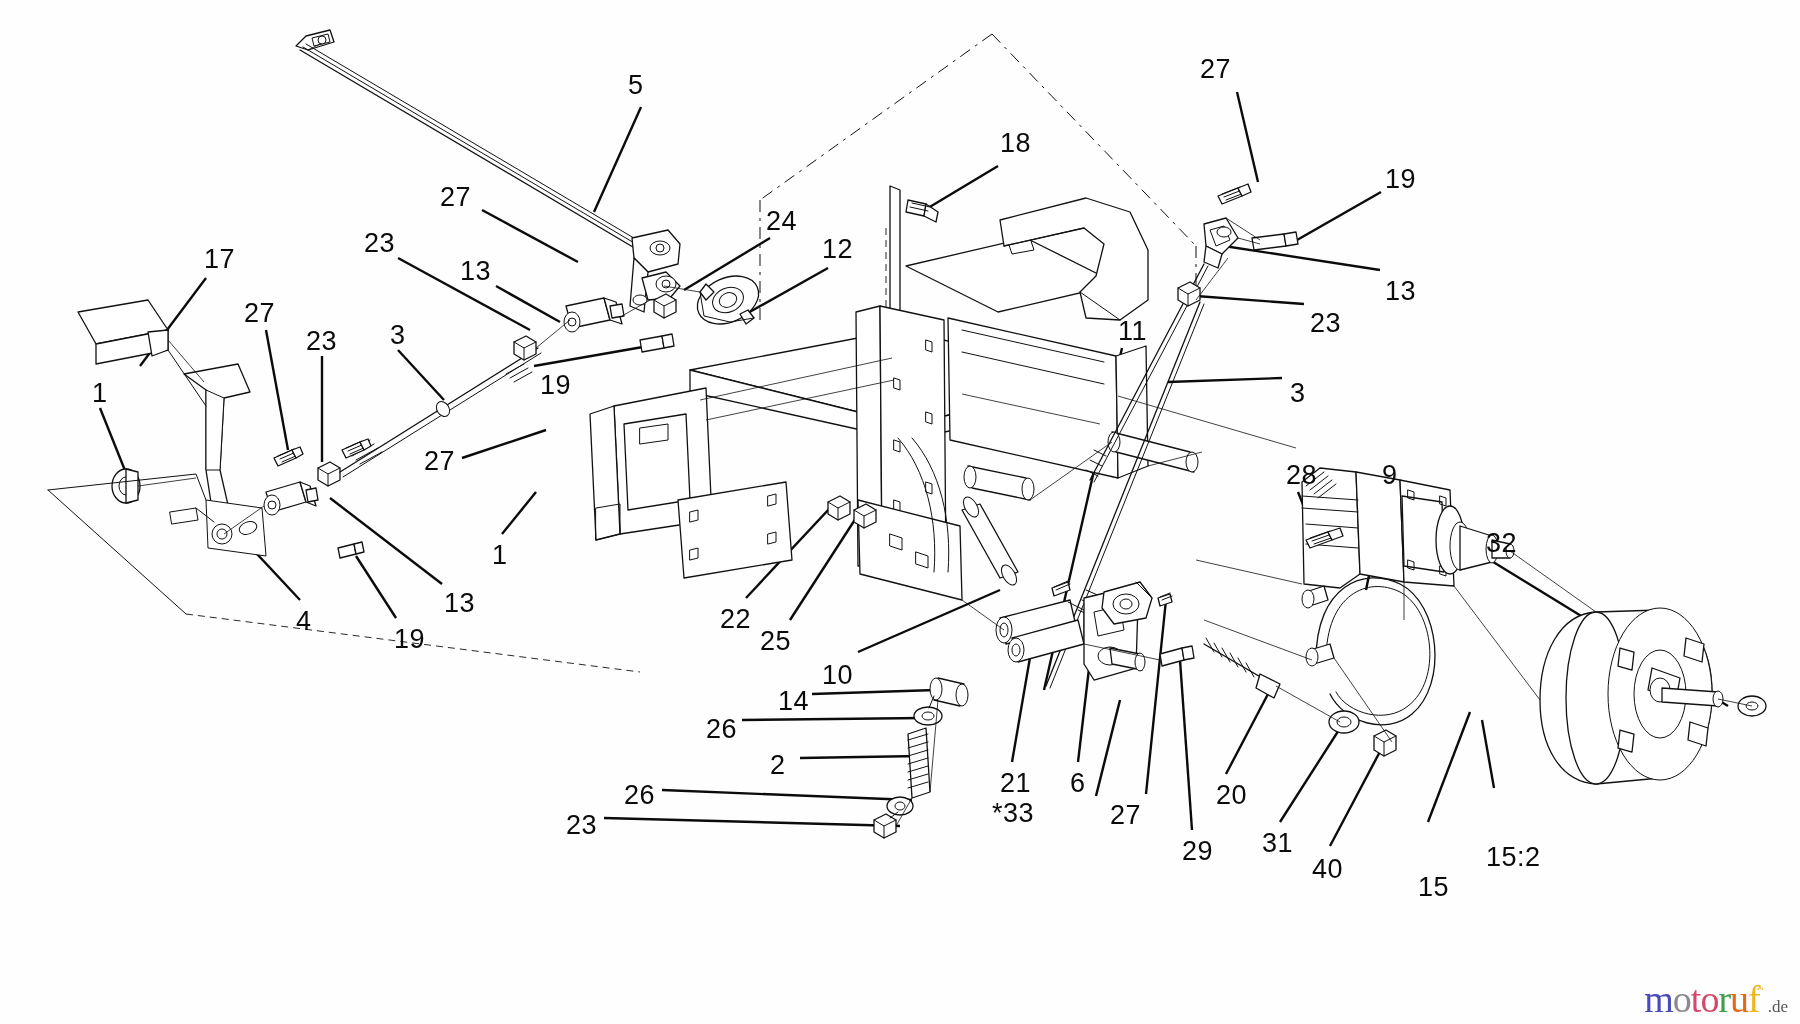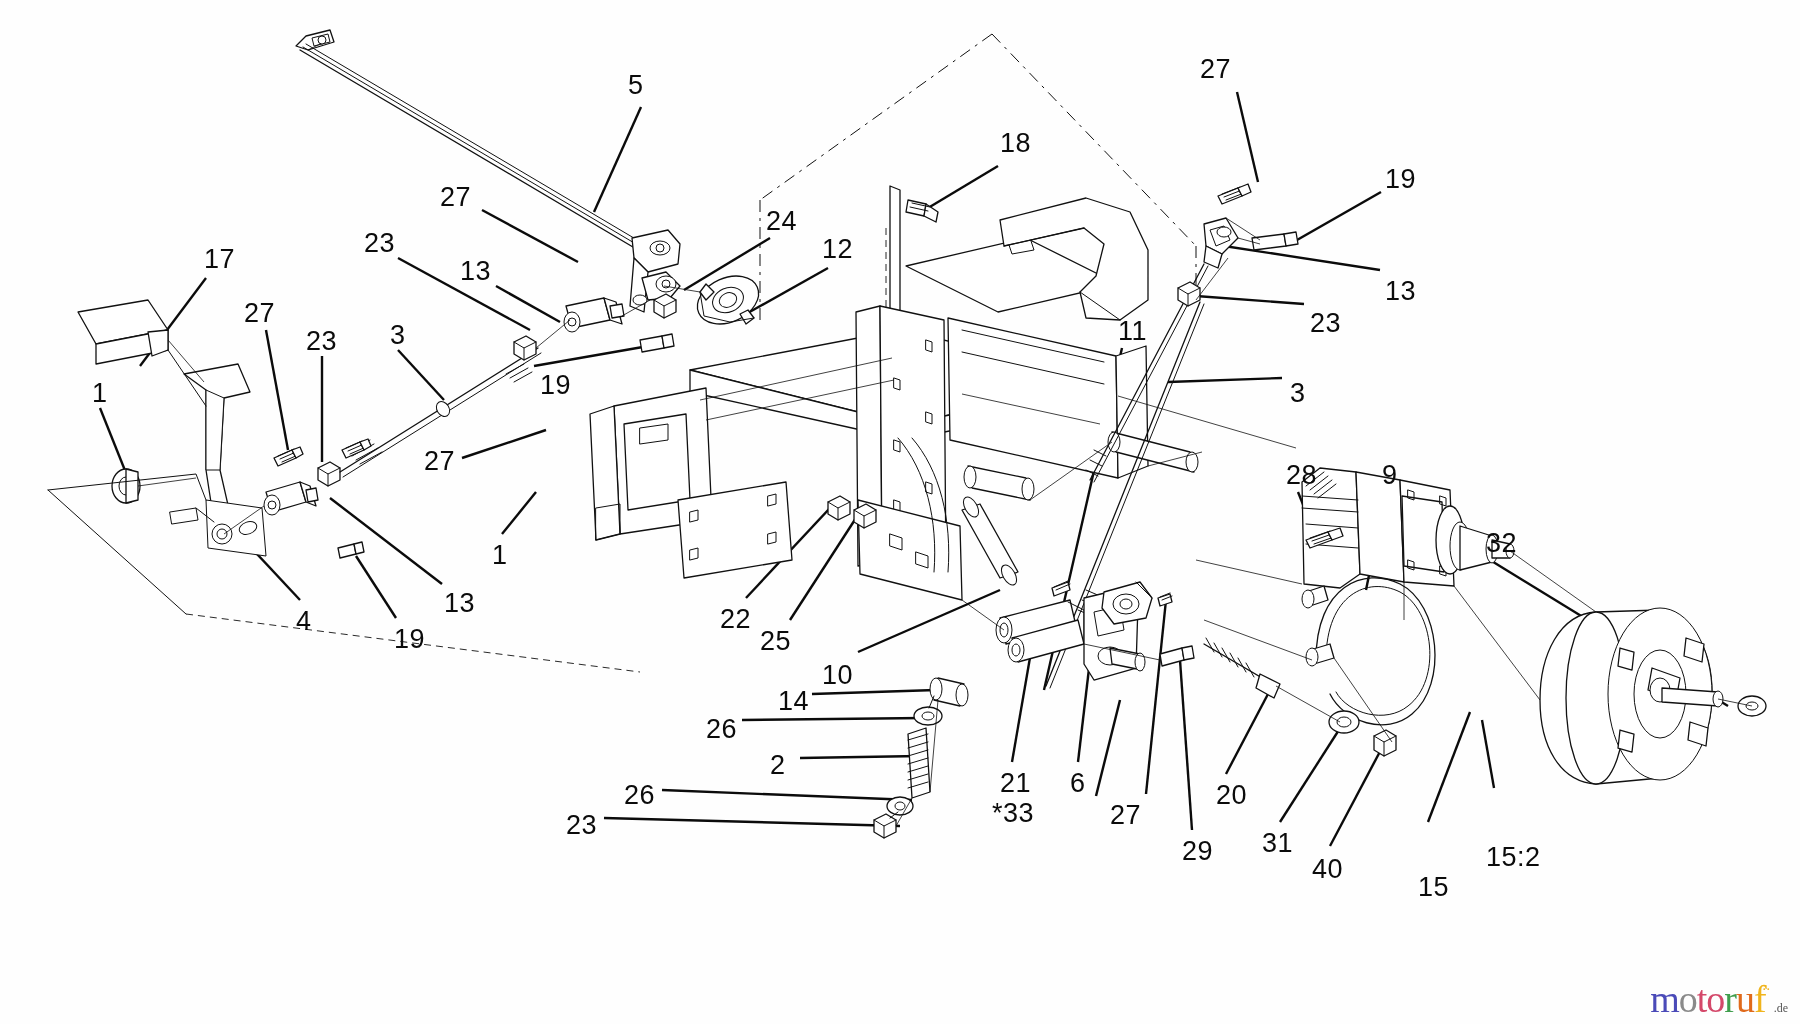--- a/index.html
+++ b/index.html
@@ -37,21 +37,21 @@
     position: absolute;
     right: 12px;
     bottom: 6px;
     font-family: "Liberation Serif", serif;
     font-size: 38px;
     letter-spacing: -1px;
     line-height: 1;
     white-space: nowrap;
   }
   #watermark .wm-suffix {
-    font-size: 12px;
+    font-size: 17px;
     letter-spacing: 0;
   }
   #watermark .wm-dot {
     position: relative;
     top: -18px;
     left: -4px;
     font-size: 15px;
   }
 </style>
 </head>

